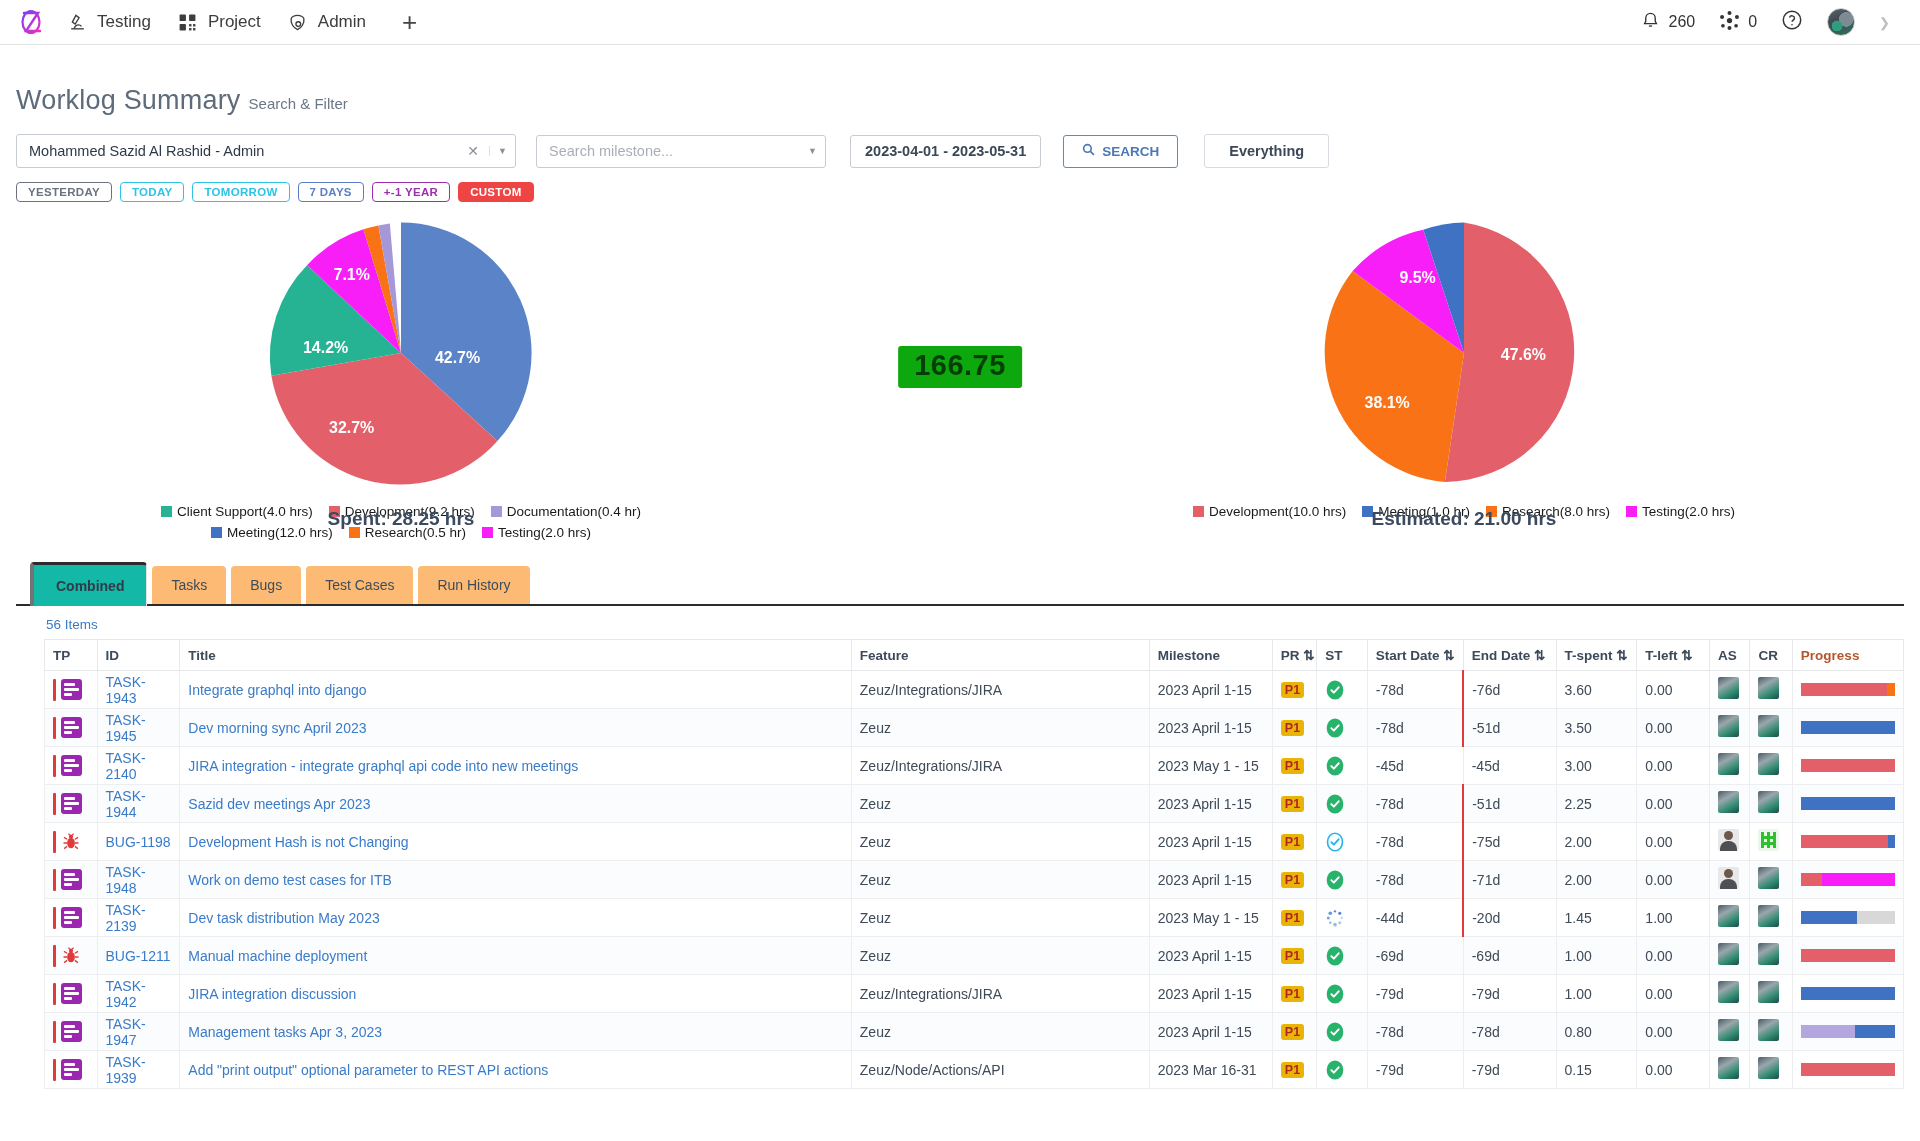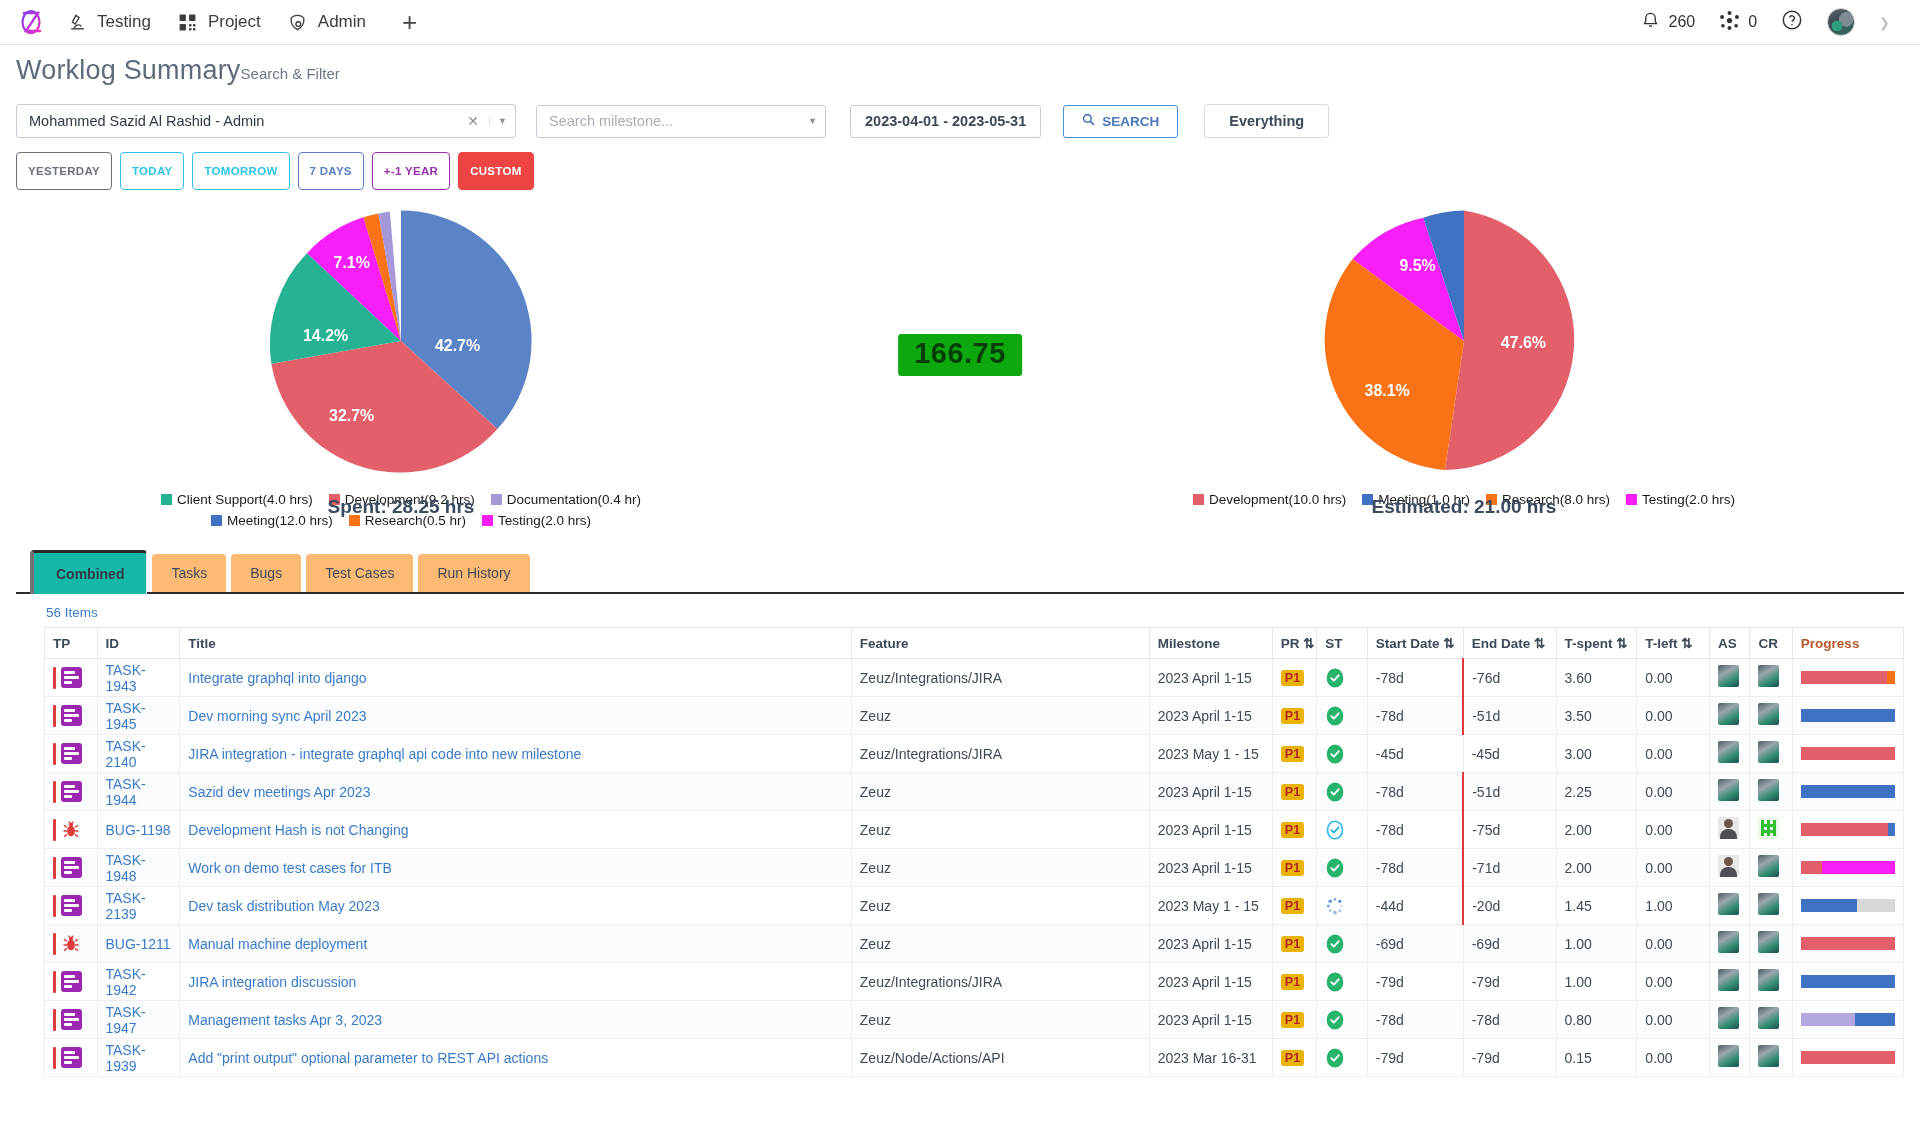--- a/index.html
+++ b/index.html
@@ -29,21 +29,21 @@
     background:
       radial-gradient(circle at 35% 65%, #2e9e7e 0 22%, transparent 23%),
       radial-gradient(circle at 70% 40%, #7d8b93 0 30%, transparent 31%),
       linear-gradient(160deg,#58636b 0%, #3f4a52 40%, #2f6f5e 100%);
     border:1px solid #ccc;
   }
   .chev-right { color:#bdbdbd; font-size:13px; }
 
   
   .page-wrap { padding:0 16px; }
-  .page-title { margin-top:10px; display:flex; align-items:baseline; }
+  .page-title { margin-top:40px; display:flex; align-items:baseline; gap:8px; }
   .page-title h1 { font-size:27px; font-weight:400; color:#5e6b7a; margin:0; letter-spacing:.2px;}
   .page-title .sub { font-size:15px; color:#6b7686; }
 
   
   .filters { display:flex; align-items:center; gap:12px; margin-top:18px; }
   .sel-user {
     width:500px; height:34px; border:1px solid #c7ccd4; border-radius:3px;
     display:flex; align-items:center; padding:0 8px 0 12px; background:#fff;
     font-size:14.5px; color:#2e3a46; position:relative;
   }
@@ -69,21 +69,21 @@
   }
   .btn-everything {
     height:34px; border:1px solid #d7dae0; border-radius:3px; background:#fff;
     display:flex; align-items:center; padding:0 24px; margin-left:14px;
     font-size:14.5px; font-weight:bold; color:#3b4856; cursor:pointer;
   }
 
   
   .chips { display:flex; gap:8px; margin-top:14px; }
   .chip {
-    height:38px; border-radius:4px; display:flex; align-items:center;
+    height:20px; border-radius:4px; display:flex; align-items:center;
     padding:0 11px; font-size:11.5px; font-weight:bold; letter-spacing:.3px;
     border:1.5px solid; background:#fff; cursor:pointer;
   }
 
   
   .charts { position:relative; height:330px; margin-top:6px; }
   .chart-block { position:absolute; top:0; text-align:center; }
   .chart-left  { left:35px;  width:700px; }
   .chart-right { right:90px; width:700px; }
   .pie-holder { display:flex; justify-content:center; }
@@ -509,21 +509,21 @@
               <span class="tp-cell">
                 <i class="tp-bar"></i>
                 <span class="icon-task">
                   <i></i>
                   <i></i>
                   <i></i>
                 </span>
               </span>
             </td>
             <td class="c-id"><a class="link">TASK-2140</a></td>
-            <td class="c-title"><a class="link">JIRA integration - integrate graphql api code into new milestone</a></td>
+            <td class="c-title"><a class="link">JIRA integration - integrate graphql api code into new meetings</a></td>
             <td class="c-feature">Zeuz/Integrations/JIRA</td>
             <td class="c-ms">2023 May 1 - 15</td>
             <td class="c-pr"><span class="pr-badge">P1</span></td>
             <td class="c-st"><span><svg class="st-ico" viewBox="0 0 24 24">
                   <ellipse cx="12" cy="12" rx="9" ry="10.5" fill="#27b36b" stroke="#27b36b" stroke-width="2"></ellipse>
                   <path d="M7.6 12.2 L10.6 15.2 L16.4 8.8" fill="none" stroke="#ffffff" stroke-width="2.3" stroke-linecap="round" stroke-linejoin="round"></path>
                 </svg></span></td>
             <td class="c-sd">-45d</td>
             <td class="c-ed">-45d</td>
             <td class="c-ts">3.00</td>

